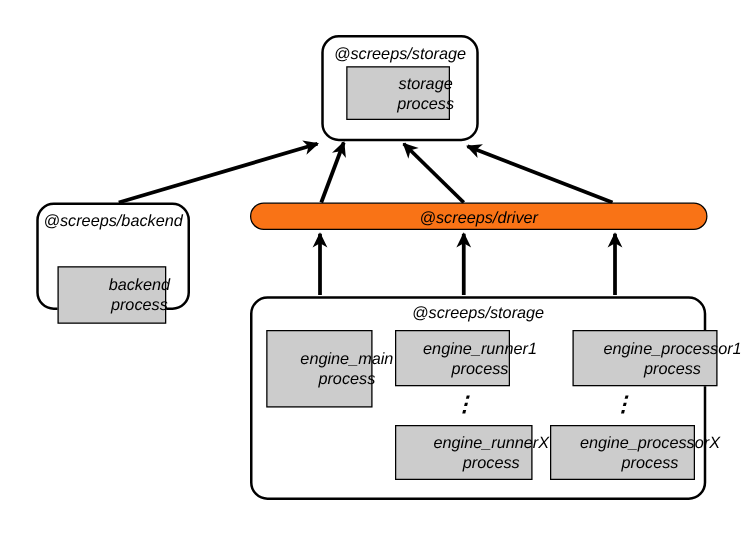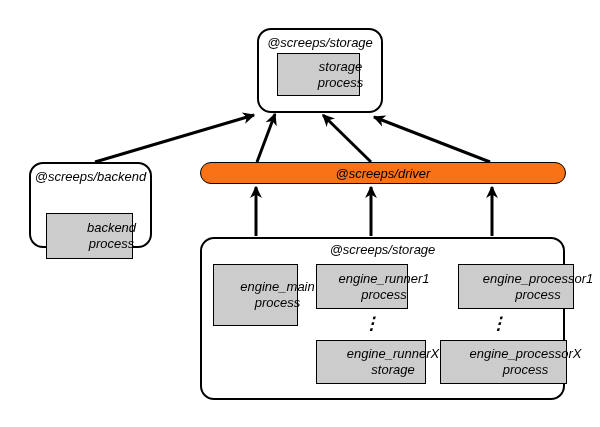--- a/index.html
+++ b/index.html
@@ -89,21 +89,21 @@
   #backend-process { left: 46px; top: 184px; width: 87px; height: 46px; margin-top: 29px; }
 
   #node-driver { left: 200px; top: 162px; width: 366px; height: 22px; }
 
   #node-engine { left: 200px; top: 237px; width: 365px; height: 163px; }
   #engine-label { top: 3px; }
   #proc-engine-main { left: 213px; top: 264px; width: 85px; height: 62px; }
   #proc-engine-runner1 { left: 316px; top: 264px; width: 92px; height: 45px; }
   #proc-engine-processor1 { left: 440px; top: 264px; width: 116px; height: 45px; margin-left: 18px; }
   #proc-engine-runnerX { left: 316px; top: 340px; width: 110px; height: 44px; }
-  #proc-engine-processorX { left: 440px; top: 340px; width: 127px; height: 44px; }
+  #proc-engine-processorX { left: 440px; top: 340px; width: 116px; height: 44px; }
   #dots-runner { left: 363px; top: 314px; }
   #dots-processor { left: 490px; top: 314px; }
 </style>
 </head>
 <body>
 
 <div id="canvas">
 
   <svg id="edges" width="600" height="427" viewBox="0 0 600 427">
     <defs>
@@ -141,17 +141,17 @@
   </div>
   <div class="process-box" id="proc-engine-main">engine_main
 process</div>
   <div class="process-box" id="proc-engine-runner1">engine_runner1
 process</div>
   <div class="process-box" id="proc-engine-processor1">engine_processor1
 process</div>
   <div class="vdots" id="dots-runner">⋮</div>
   <div class="vdots" id="dots-processor">⋮</div>
   <div class="process-box" id="proc-engine-runnerX">engine_runnerX
-storage</div>
+process</div>
   <div class="process-box" id="proc-engine-processorX">engine_processorX
 process</div>
 
 </div>
 
 </body></html>

